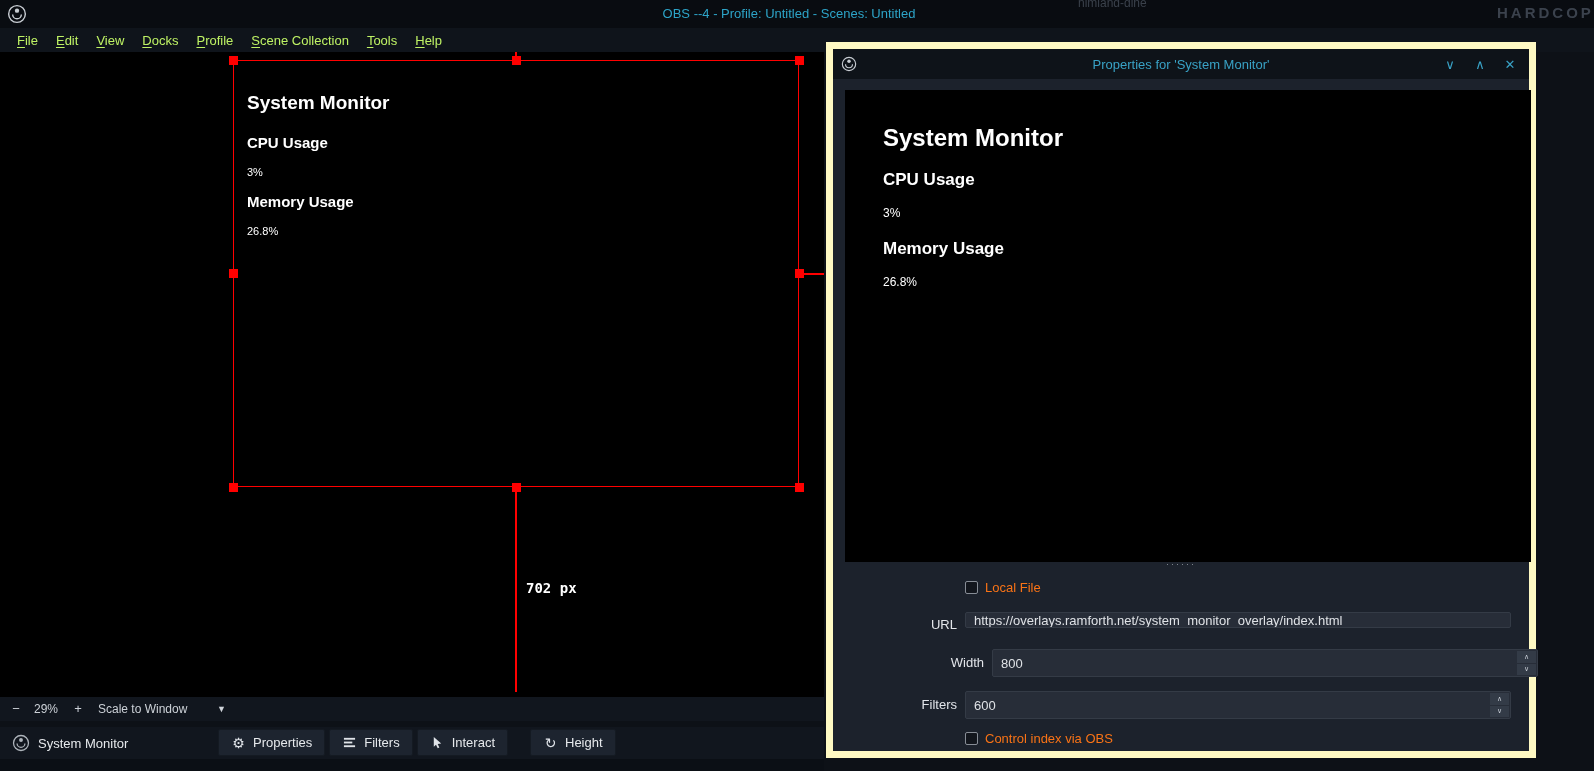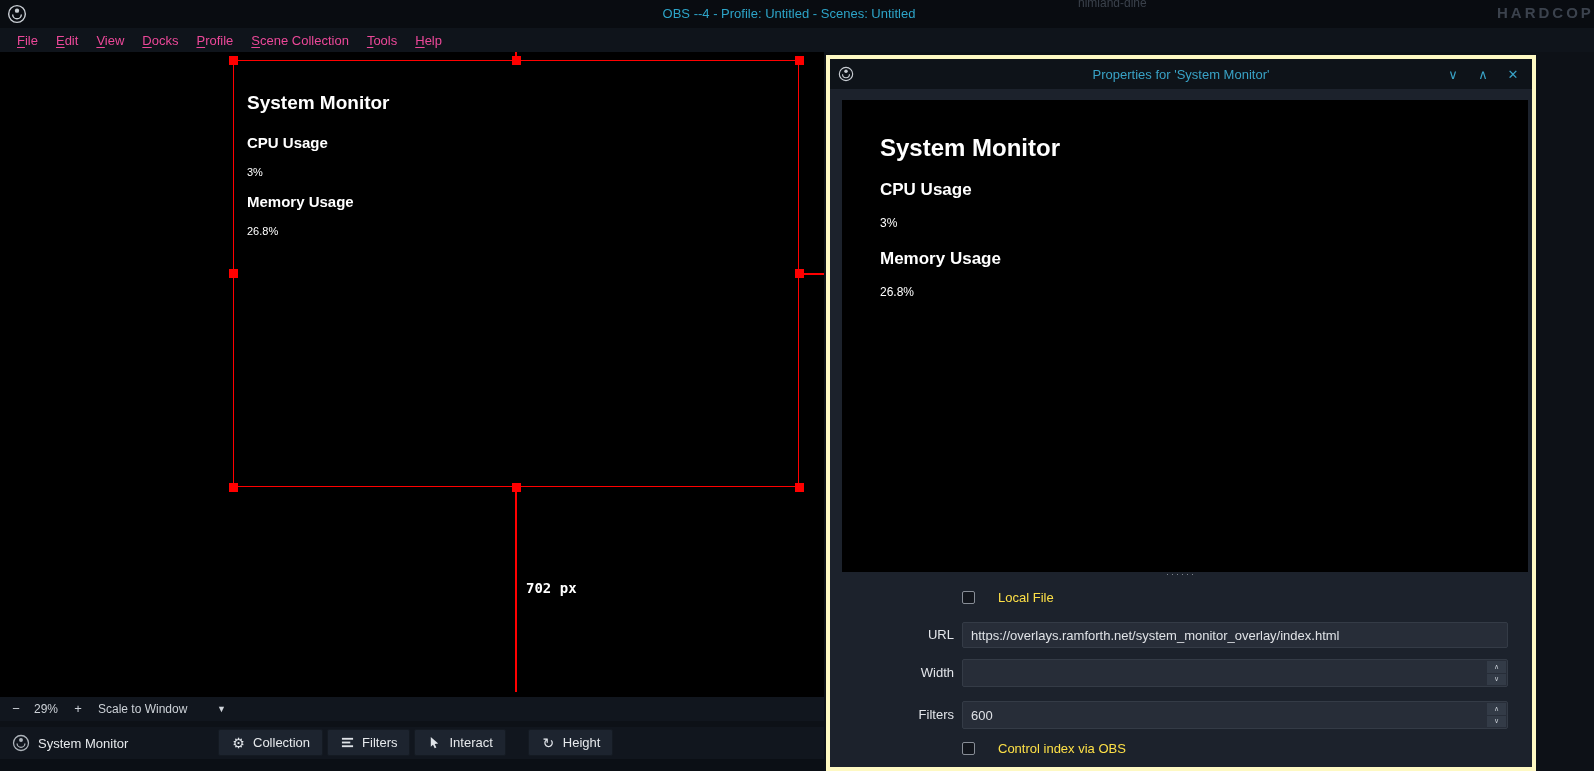--- a/index.html
+++ b/index.html
@@ -11,21 +11,21 @@
   .titlebar { position:absolute; left:0; top:0; width:100%; height:28px; background:#090c11; }
   .tb-logo { position:absolute; left:7px; top:4px; width:20px; height:20px; }
   .tb-title { position:absolute; left:0; right:16px; top:6px; text-align:center; font-size:13px; color:#2da4c8; }
   .tb-faint { position:absolute; left:1078px; top:-4px; font-size:12px; color:#3a414b; }
   .tb-watermark { position:absolute; left:1497px; top:4px; font-size:15px; font-weight:bold;
                   letter-spacing:3px; color:#3b424d; white-space:nowrap; }
 
   
   .menubar { position:absolute; left:0; top:28px; width:100%; height:24px; background:#0f141b;
              display:flex; align-items:center; padding-left:8px; font-size:13px; }
-  .menu-item { padding:2px 9px; color:#ec4899; cursor:default;text-align:right; }
+  .menu-item { padding:2px 9px; color:#bef264; cursor:default;text-align:right; }
   .menu-item u { text-decoration:underline; text-underline-offset:2px; }
 
   
   .canvas { position:absolute; left:0; top:52px; width:824px; height:645px; background:#000; }
   .sel-rect { position:absolute; left:233px; top:8px; width:566px; height:427px; border:1.5px solid #ff0000; }
   .sel-content { padding:30px 0 0 13px; color:#ffffff; }
   .ov-title { font-size:19px; line-height:23px; font-weight:bold; margin-bottom:20px; }
   .ov-h2 { font-size:15px; line-height:18px; font-weight:bold; margin-bottom:14px; }
   .ov-val { font-size:11px; line-height:13px; margin-bottom:14px; }
   .handle { position:absolute; width:9px; height:9px; background:#ff0000; }
@@ -54,48 +54,48 @@
   .sb-name{position:absolute;left:38px;top:9px;font-size:13px;color:#e6e9ec;}
   .btn-row{position:absolute;left:218px;top:2px;display:flex;gap:4px;}
   .tool-btn{height:27px;background:#1d242f;border:1px solid #141a22;border-radius:2px;display:flex;
             align-items:center;gap:7px;padding:0 12px;font-size:13px;color:#e6e9ec;cursor:default;}
   .tool-btn .ticon{width:15px;height:15px;display:flex;align-items:center;justify-content:center;
                    font-size:14px;color:#dfe3e8;}
   .btn-refresh{margin-left:18px;}
   .bottom-strip{position:absolute;left:0;top:759px;width:824px;height:12px;background:#0b0f15;}
 
   
-  .props { position:absolute; left:826px; top:55px; width:710px; height:716px; background:#1c222c;
-           border:4px solid #fef9c3; }
+  .props { position:absolute; left:826px; top:42px; width:710px; height:716px; background:#1c222c;
+           border:7px solid #fef9c3; }
   .props-header { position:absolute; left:0; top:0; width:100%; height:30px; background:#0e1319; }
   .ph-logo{position:absolute;left:8px;top:7px;width:16px;height:16px;}
   .ph-title{position:absolute;left:0;right:0;top:8px;text-align:center;font-size:13px;color:#39a2c6;}
   .ph-controls{position:absolute;right:12px;top:0;height:30px;display:flex;align-items:center;gap:16px;}
   .ph-btn{color:#39a2c6;font-size:13px;width:14px;text-align:center;cursor:default;}
 
   .props-preview { position:absolute; left:12px; top:41px; width:686px; height:472px; background:#000; color:#fff; }
   .pv-content{ padding:33px 0 0 38px; }
   .pv-title{font-size:24px;line-height:29px;font-weight:bold;margin-bottom:18px;}
   .pv-h2{font-size:17px;line-height:20px;font-weight:bold;margin-bottom:16px;}
   .pv-val{font-size:12px;line-height:14px;margin-bottom:19px;}
   .drag-dots{position:absolute;left:0;top:511px;width:100%;text-align:center;font-size:9px;
              letter-spacing:2px;color:#8d939b;line-height:9px;cursor:default;}
 
   .form-row{position:absolute;left:0;width:100%;}
   .row-localfile{top:531px;height:17px;}
   .row-url{top:563px;height:26px;}
-  .row-width{top:600px;height:36px;}
+  .row-width{top:600px;height:36px;margin-left:27px;}
   .row-height{top:642px;height:28px;}
   .row-audio{top:682px;height:17px;}
   .form-label{position:absolute;left:0;width:124px;text-align:right;font-size:13px;color:#e2e5ea;}
   .row-url .form-label{line-height:26px;}
   .row-width .form-label,.row-height .form-label{line-height:28px;}
-  .cb-wrap{position:absolute;left:132px;top:0;display:flex;align-items:center;gap:23px;font-size:13px;color:#fde047;}
+  .cb-wrap{position:absolute;left:132px;top:0;display:flex;align-items:center;gap:7px;font-size:13px;color:#f97316;}
   .checkbox{width:13px;height:13px;border:1px solid #878d96;border-radius:2px;background:#12161d;flex:0 0 auto;}
-  .text-input{position:absolute;left:132px;top:0;width:546px;height:26px;background:#272d38;
+  .text-input{position:absolute;left:132px;top:0;width:546px;height:16px;background:#272d38;
               border:1px solid #343b46;border-radius:2px;color:#dfe2e6;font-size:13px;
               font-family:"Liberation Sans", sans-serif;padding:0 8px;outline:none;}
   .spin-wrap{position:absolute;left:132px;top:0;width:546px;height:28px;background:#272d38;
              border:1px solid #343b46;border-radius:2px;}
   .spin-input{position:absolute;left:0;top:0;width:520px;height:26px;background:transparent;border:none;
               color:#dfe2e6;font-size:13px;font-family:"Liberation Sans", sans-serif;padding:0 8px;outline:none;}
   .spin-btns{position:absolute;right:1px;top:1px;width:19px;height:24px;display:flex;flex-direction:column;gap:1px;}
   .spin-btn{flex:1;background:#333b47;display:flex;align-items:center;justify-content:center;
             font-size:7px;color:#c6ccd4;cursor:default;}
 </style>
@@ -163,21 +163,21 @@
   <div class="sourcebar">
     <svg class="sb-icon" viewBox="0 0 24 24">
       <circle cx="12" cy="12" r="10" fill="none" stroke="#aeb4bb" stroke-width="1.7"></circle>
       <circle cx="12" cy="8" r="2.6" fill="#aeb4bb"></circle>
       <path d="M6.8 12.5a5.2 5.2 0 0 0 10.4 0" fill="none" stroke="#aeb4bb" stroke-width="1.7"></path>
     </svg>
     <span class="sb-name">System Monitor</span>
     <div class="btn-row">
       <div class="tool-btn">
         <span class="ticon">⚙</span>
-        <span>Collection</span>
+        <span>Properties</span>
       </div>
       <div class="tool-btn">
         <span class="ticon">
           <svg width="13" height="13" viewBox="0 0 14 14">
             <rect x="1" y="2" width="12" height="2" fill="#dfe3e8"></rect>
             <rect x="1" y="6" width="9" height="2" fill="#dfe3e8"></rect>
             <rect x="1" y="10" width="12" height="2" fill="#dfe3e8"></rect>
           </svg>
         </span>
         <span>Filters</span>
@@ -233,20 +233,21 @@
     </div>
 
     <div class="form-row row-url">
       <span class="form-label">URL</span>
       <input class="text-input" type="text" value="https://overlays.ramforth.net/system_monitor_overlay/index.html" style="">
     </div>
 
     <div class="form-row row-width">
       <span class="form-label">Width</span>
       <span class="spin-wrap">
+        <input class="spin-input" type="text" value="800" style="">
         <span class="spin-btns">
           <span class="spin-btn">∧</span>
           <span class="spin-btn">∨</span>
         </span>
       </span>
     </div>
 
     <div class="form-row row-height">
       <span class="form-label">Filters</span>
       <span class="spin-wrap">

